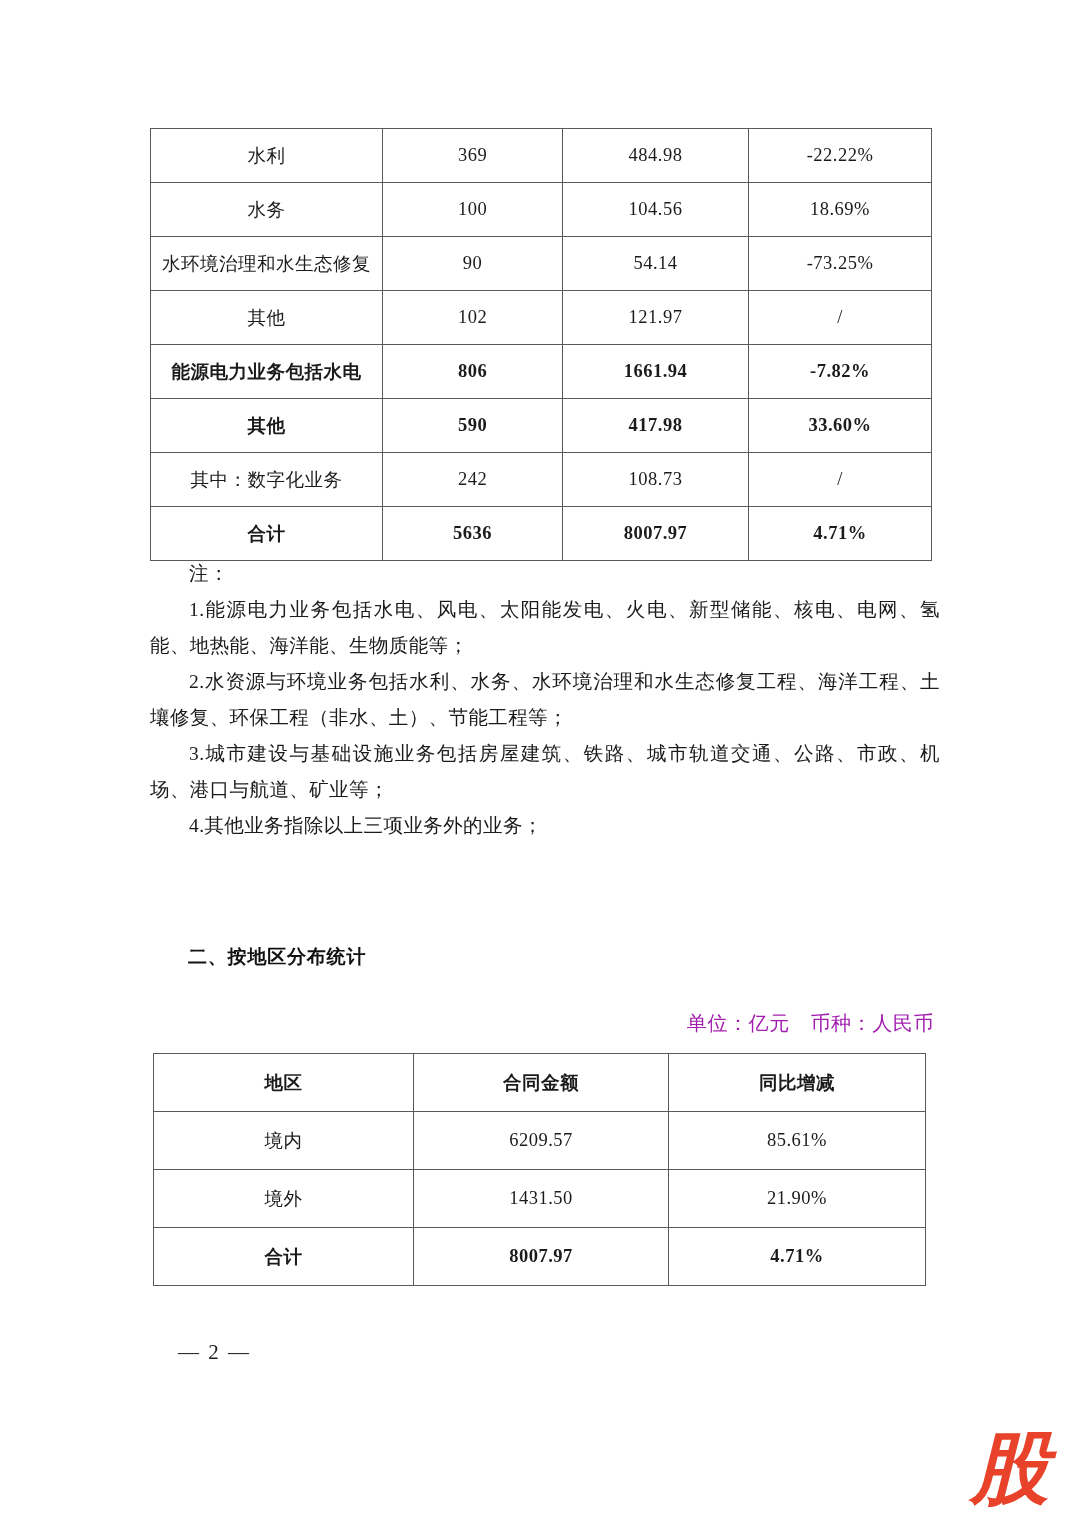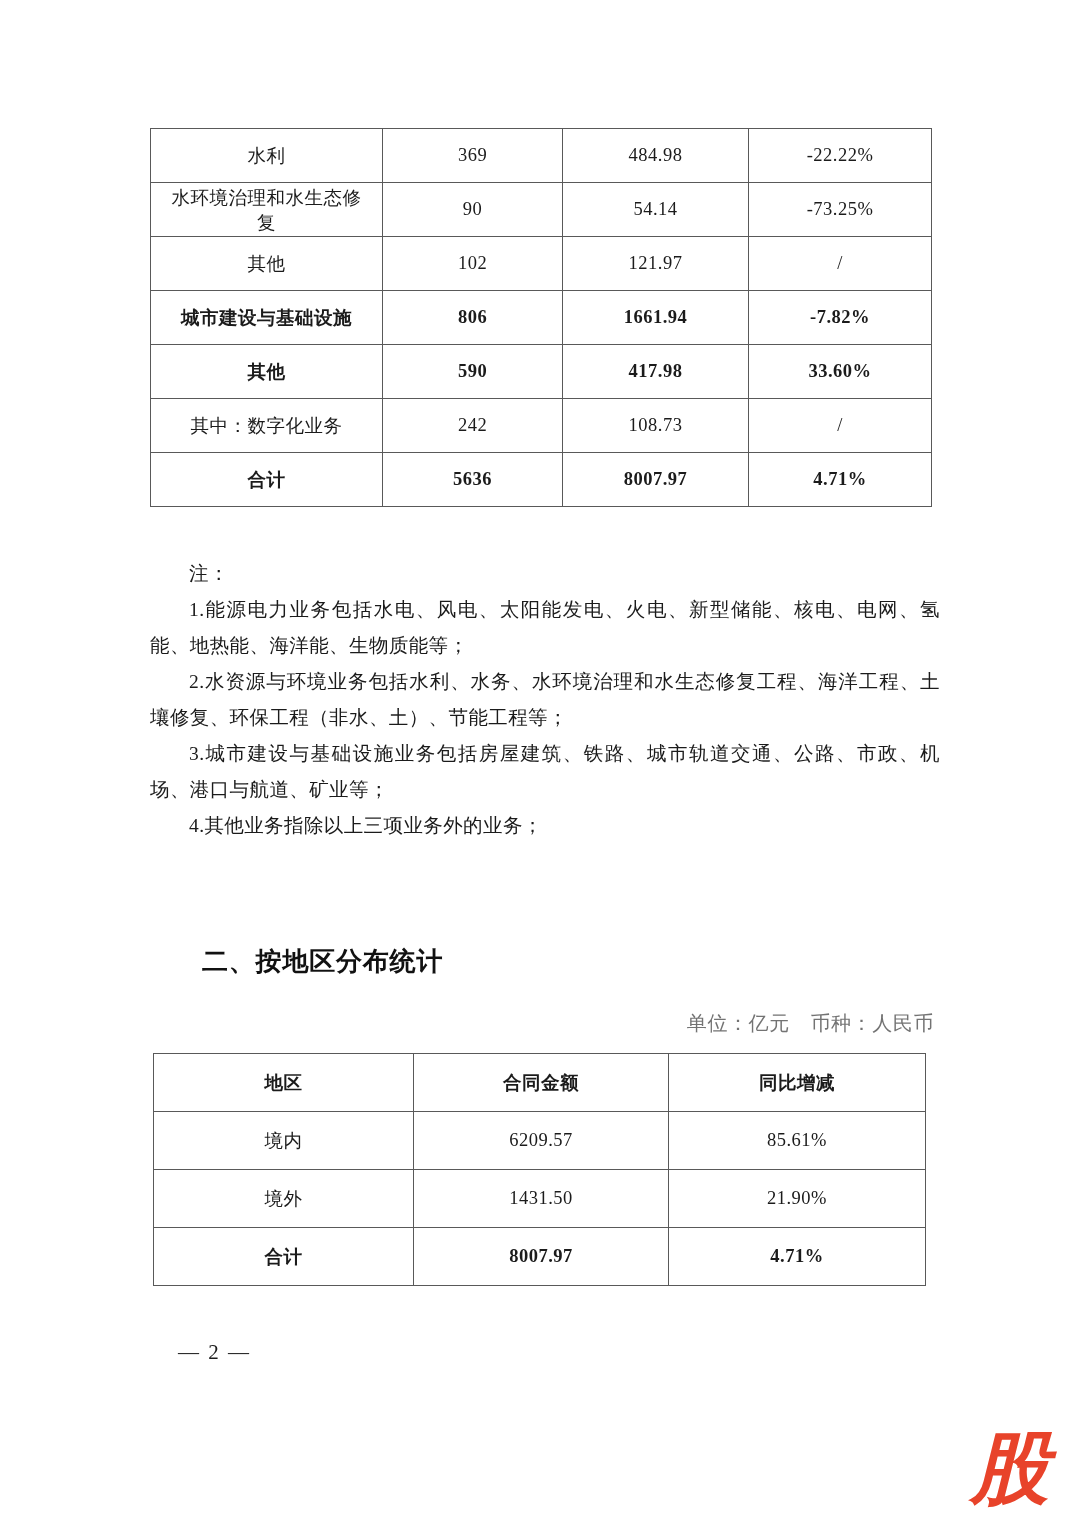--- a/index.html
+++ b/index.html
@@ -31,21 +31,21 @@
     border-collapse: collapse;
     table-layout: fixed;
   }
   .doc-table td {
     border: 1px solid #595959;
     text-align: center;
     vertical-align: middle;
     font-size: 18.5px;
     letter-spacing: 0.5px;
     color: #1b1b1b;
-    padding: 0 13px;
+    padding: 0 4px;
   }
   .doc-table td.bold {
     font-weight: bold;
   }
 
   #table-business {
     left: 150px;
     top: 128px;
     width: 781px;
   }
@@ -85,36 +85,36 @@
   #note-region {
     top: 1288px;
     line-height: 34px;
   }
 
   .section-heading {
     position: absolute;
     left: 150px;
     top: 944px;
     width: 790px;
-    font-size: 26px;
+    font-size: 19px;
     font-weight: bold;
     letter-spacing: 0.8px;
     text-indent: 2em;
     color: #111111;
   }
 
   .unit-line {
     position: absolute;
     left: 150px;
     top: 1010px;
     width: 784px;
     text-align: right;
     font-size: 20px;
     letter-spacing: 0.6px;
-    color: #737373;
+    color: #a21caf;
   }
 
   .page-number {
     position: absolute;
     left: 178px;
     top: 1340px;
     font-size: 21px;
     letter-spacing: 2px;
     color: #1b1b1b;
   }
@@ -148,33 +148,39 @@
         <col class="c3">
     </colgroup>
     <tbody id="business-tbody">
         <tr>
           <td>水利</td>
           <td>369</td>
           <td>484.98</td>
           <td>-22.22%</td>
         </tr>
         <tr>
+          <td>水务</td>
+          <td>100</td>
+          <td>104.56</td>
+          <td>18.69%</td>
+        </tr>
+        <tr>
           <td>水环境治理和水生态修复</td>
           <td>90</td>
           <td>54.14</td>
           <td>-73.25%</td>
         </tr>
         <tr>
           <td>其他</td>
           <td>102</td>
           <td>121.97</td>
           <td>/</td>
         </tr>
         <tr>
-          <td class="bold">城市建设与基础设施</td>
+          <td class="bold">能源电力业务包括水电</td>
           <td class="bold">806</td>
           <td class="bold">1661.94</td>
           <td class="bold">-7.82%</td>
         </tr>
         <tr>
           <td class="bold">其他</td>
           <td class="bold">590</td>
           <td class="bold">417.98</td>
           <td class="bold">33.60%</td>
         </tr>

